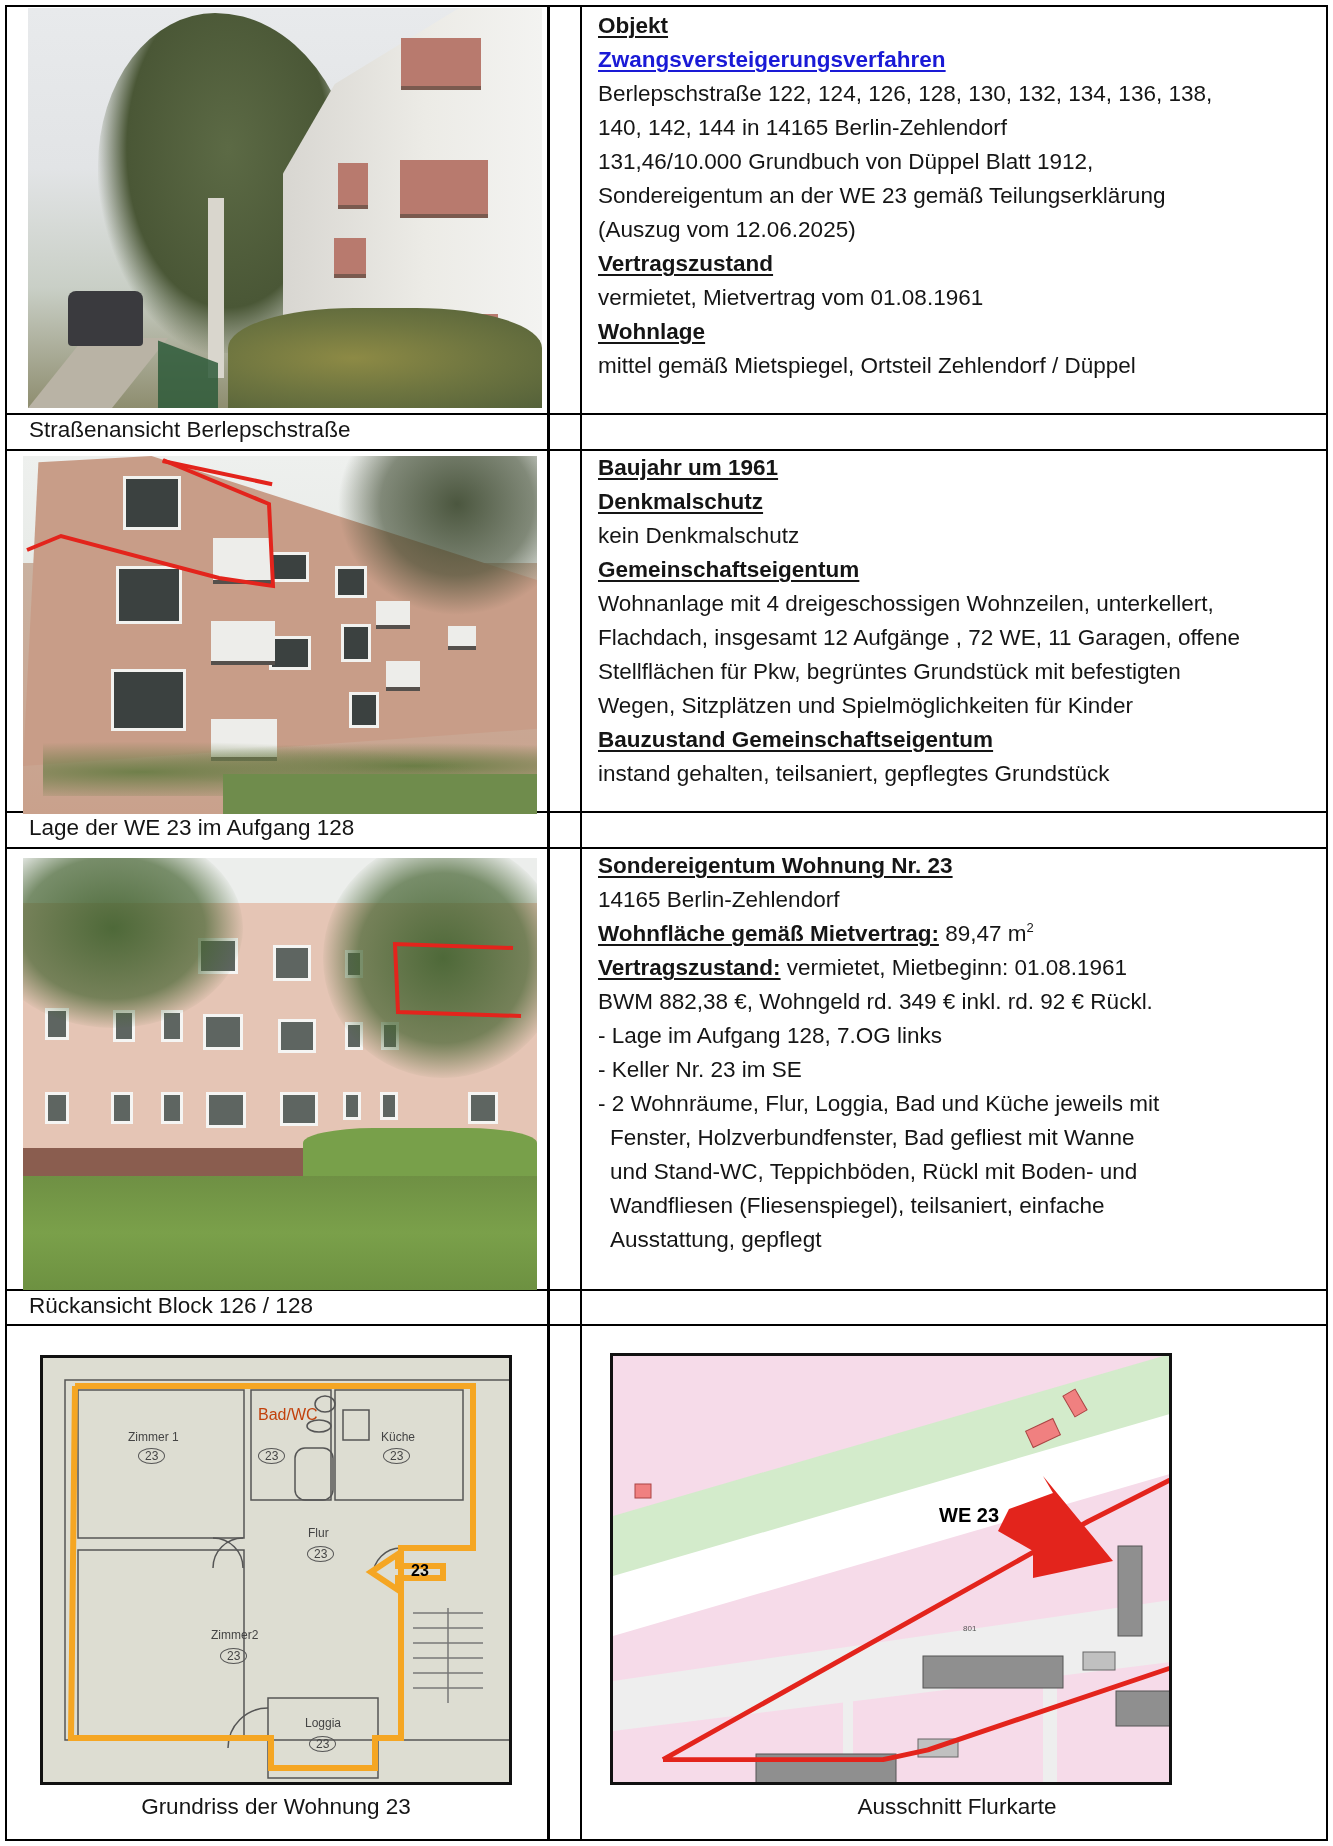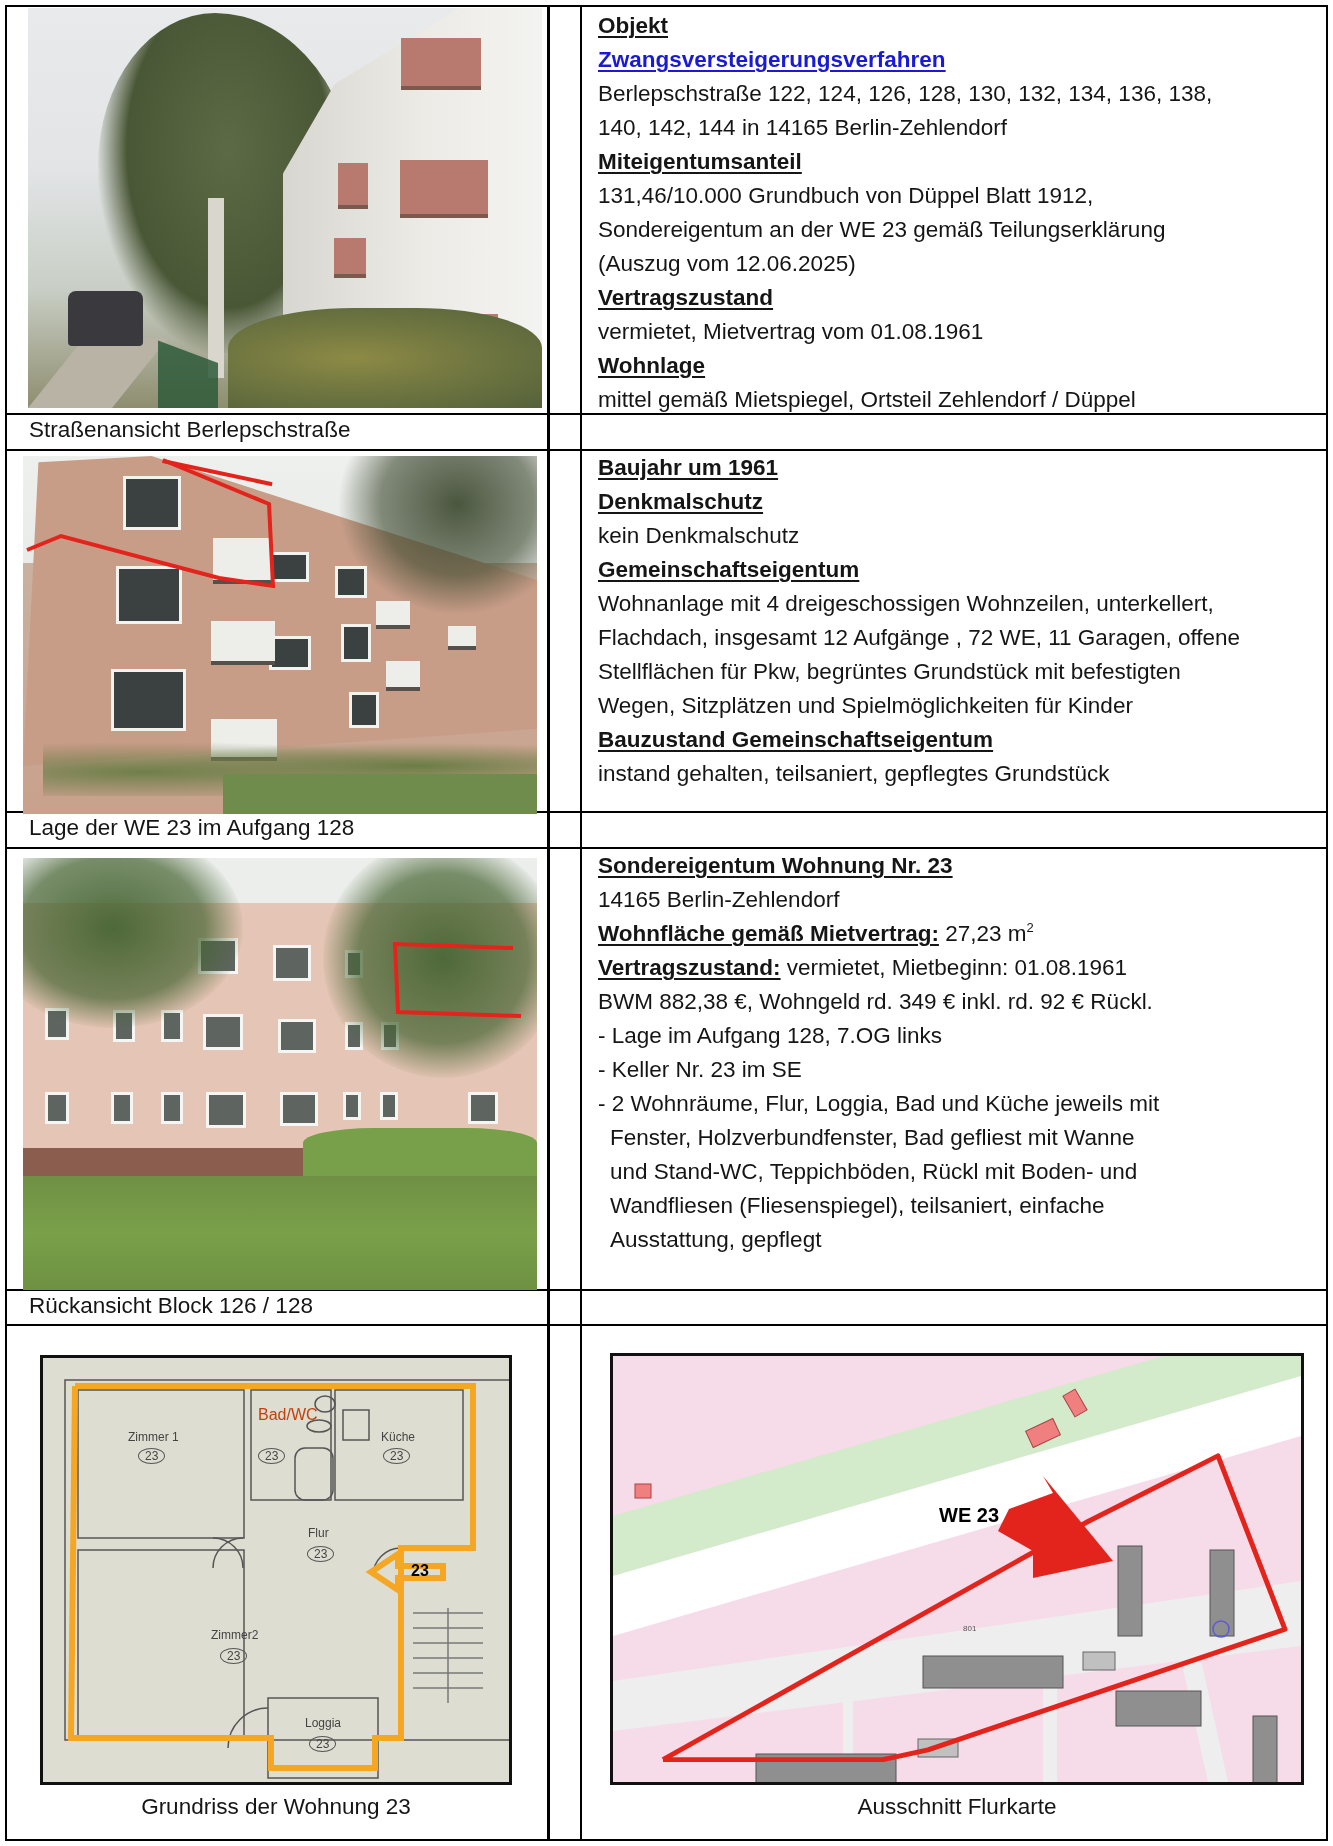--- a/index.html
+++ b/index.html
@@ -64,21 +64,21 @@
   .p3 .win { position: absolute; background: #5e6561; border: 3px solid #f5f5f3; box-sizing: border-box; }
   .p3 .tree { position: absolute; border-radius: 50%; background: radial-gradient(ellipse, rgba(70,100,50,.95) 0%, rgba(70,100,50,.7) 50%, rgba(70,100,50,0) 72%); }
   .p3 .hedge { position: absolute; left: 280px; top: 270px; width: 234px; height: 50px; background: #78a04a; border-radius: 30% 30% 0 0; }
 
   
   .plan { position: absolute; left: 40px; top: 1355px; width: 472px; height: 430px;
           background: #ddddd2; border: 3px solid #111; box-sizing: border-box; overflow: hidden; }
   .plan svg { position: absolute; left: 0; top: 0; }
 
   
-  .map { position: absolute; left: 610px; top: 1353px; width: 694px; height: 432px;
+  .map { position: absolute; left: 610px; top: 1353px; width: 562px; height: 432px;
          background: #f6dbe9; border: 3px solid #111; box-sizing: border-box; overflow: hidden; }
   .map svg { position: absolute; left: 0; top: 0; }
 </style>
 </head>
 <body>
 
 <div class="doc">
 
   <div class="hl" style="top:406px"></div>
   <div class="hl" style="top:442px"></div>
@@ -104,21 +104,20 @@
     <div class="fence"></div>
     <div class="car"></div>
   </div>
   <div class="caption" style="top:406px">Straßenansicht Berlepschstraße</div>
 
   <div class="cell-text" style="top:2px">
     <span class="line h">Objekt</span>
     <span class="line"><a class="link">Zwangsversteigerungsverfahren</a></span>
     <span class="line">Berlepschstraße 122, 124, 126, 128, 130, 132, 134, 136, 138,</span>
     <span class="line">140, 142, 144 in 14165 Berlin-Zehlendorf</span>
-    <span class="line h">Miteigentumsanteil</span>
     <span class="line">131,46/10.000 Grundbuch von Düppel Blatt 1912,</span>
     <span class="line">Sondereigentum an der WE 23 gemäß Teilungserklärung</span>
     <span class="line">(Auszug vom 12.06.2025)</span>
     <span class="line h">Vertragszustand</span>
     <span class="line">vermietet, Mietvertrag vom 01.08.1961</span>
     <span class="line h">Wohnlage</span>
     <span class="line">mittel gemäß Mietspiegel, Ortsteil Zehlendorf / Düppel</span>
   </div>
 
   <div class="photo p2">
@@ -187,21 +186,21 @@
     <div class="lawn"></div>
     <svg width="514" height="432" style="position:absolute;left:0;top:0">
       <polyline points="490,90 372,86 375,154 498,158" fill="none" stroke="#e3241c" stroke-width="4"></polyline>
     </svg>
   </div>
   <div class="caption" style="top:1282px">Rückansicht Block 126 / 128</div>
 
   <div class="cell-text" style="top:842px">
     <span class="line h">Sondereigentum Wohnung Nr. 23</span>
     <span class="line">14165 Berlin-Zehlendorf</span>
-    <span class="line"><span class="h">Wohnfläche gemäß Mietvertrag:</span><span> 27,23 m</span><sup>2</sup></span>
+    <span class="line"><span class="h">Wohnfläche gemäß Mietvertrag:</span><span> 89,47 m</span><sup>2</sup></span>
     <span class="line"><span class="h">Vertragszustand:</span><span> vermietet, Mietbeginn: 01.08.1961</span></span>
     <span class="line">BWM 882,38 €, Wohngeld rd. 349 € inkl. rd. 92 € Rückl.</span>
     <span class="line">- Lage im Aufgang 128, 7.OG links</span>
     <span class="line">- Keller Nr. 23 im SE</span>
     <span class="line">- 2 Wohnräume, Flur, Loggia, Bad und Küche jeweils mit</span>
     <span class="line indent">Fenster, Holzverbundfenster, Bad gefliest mit Wanne</span>
     <span class="line indent">und Stand-WC, Teppichböden, Rückl mit Boden- und</span>
     <span class="line indent">Wandfliesen (Fliesenspiegel), teilsaniert, einfache</span>
     <span class="line indent">Ausstattung, gepflegt</span>
   </div>

